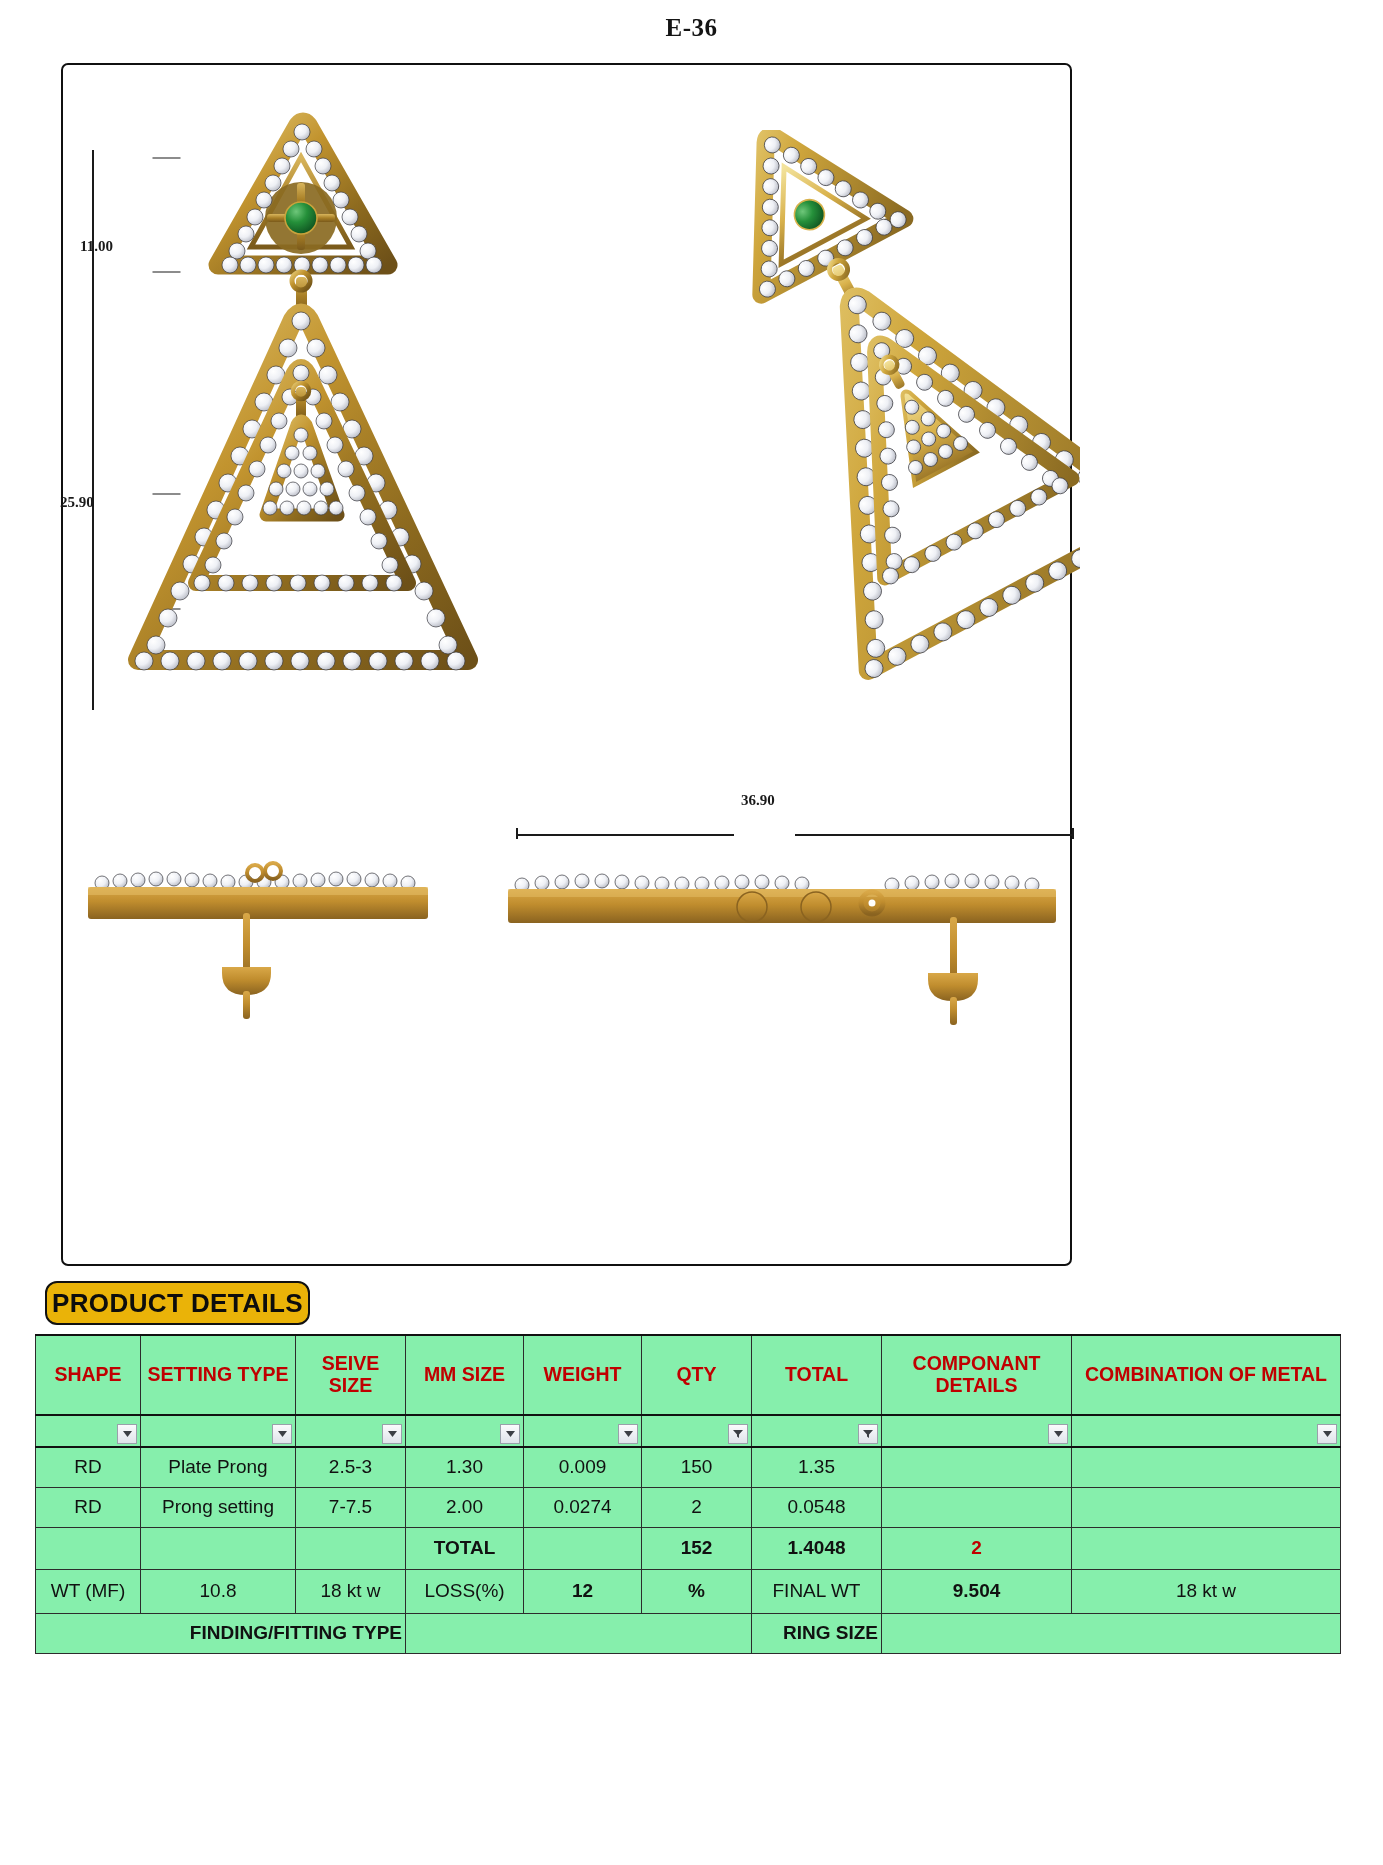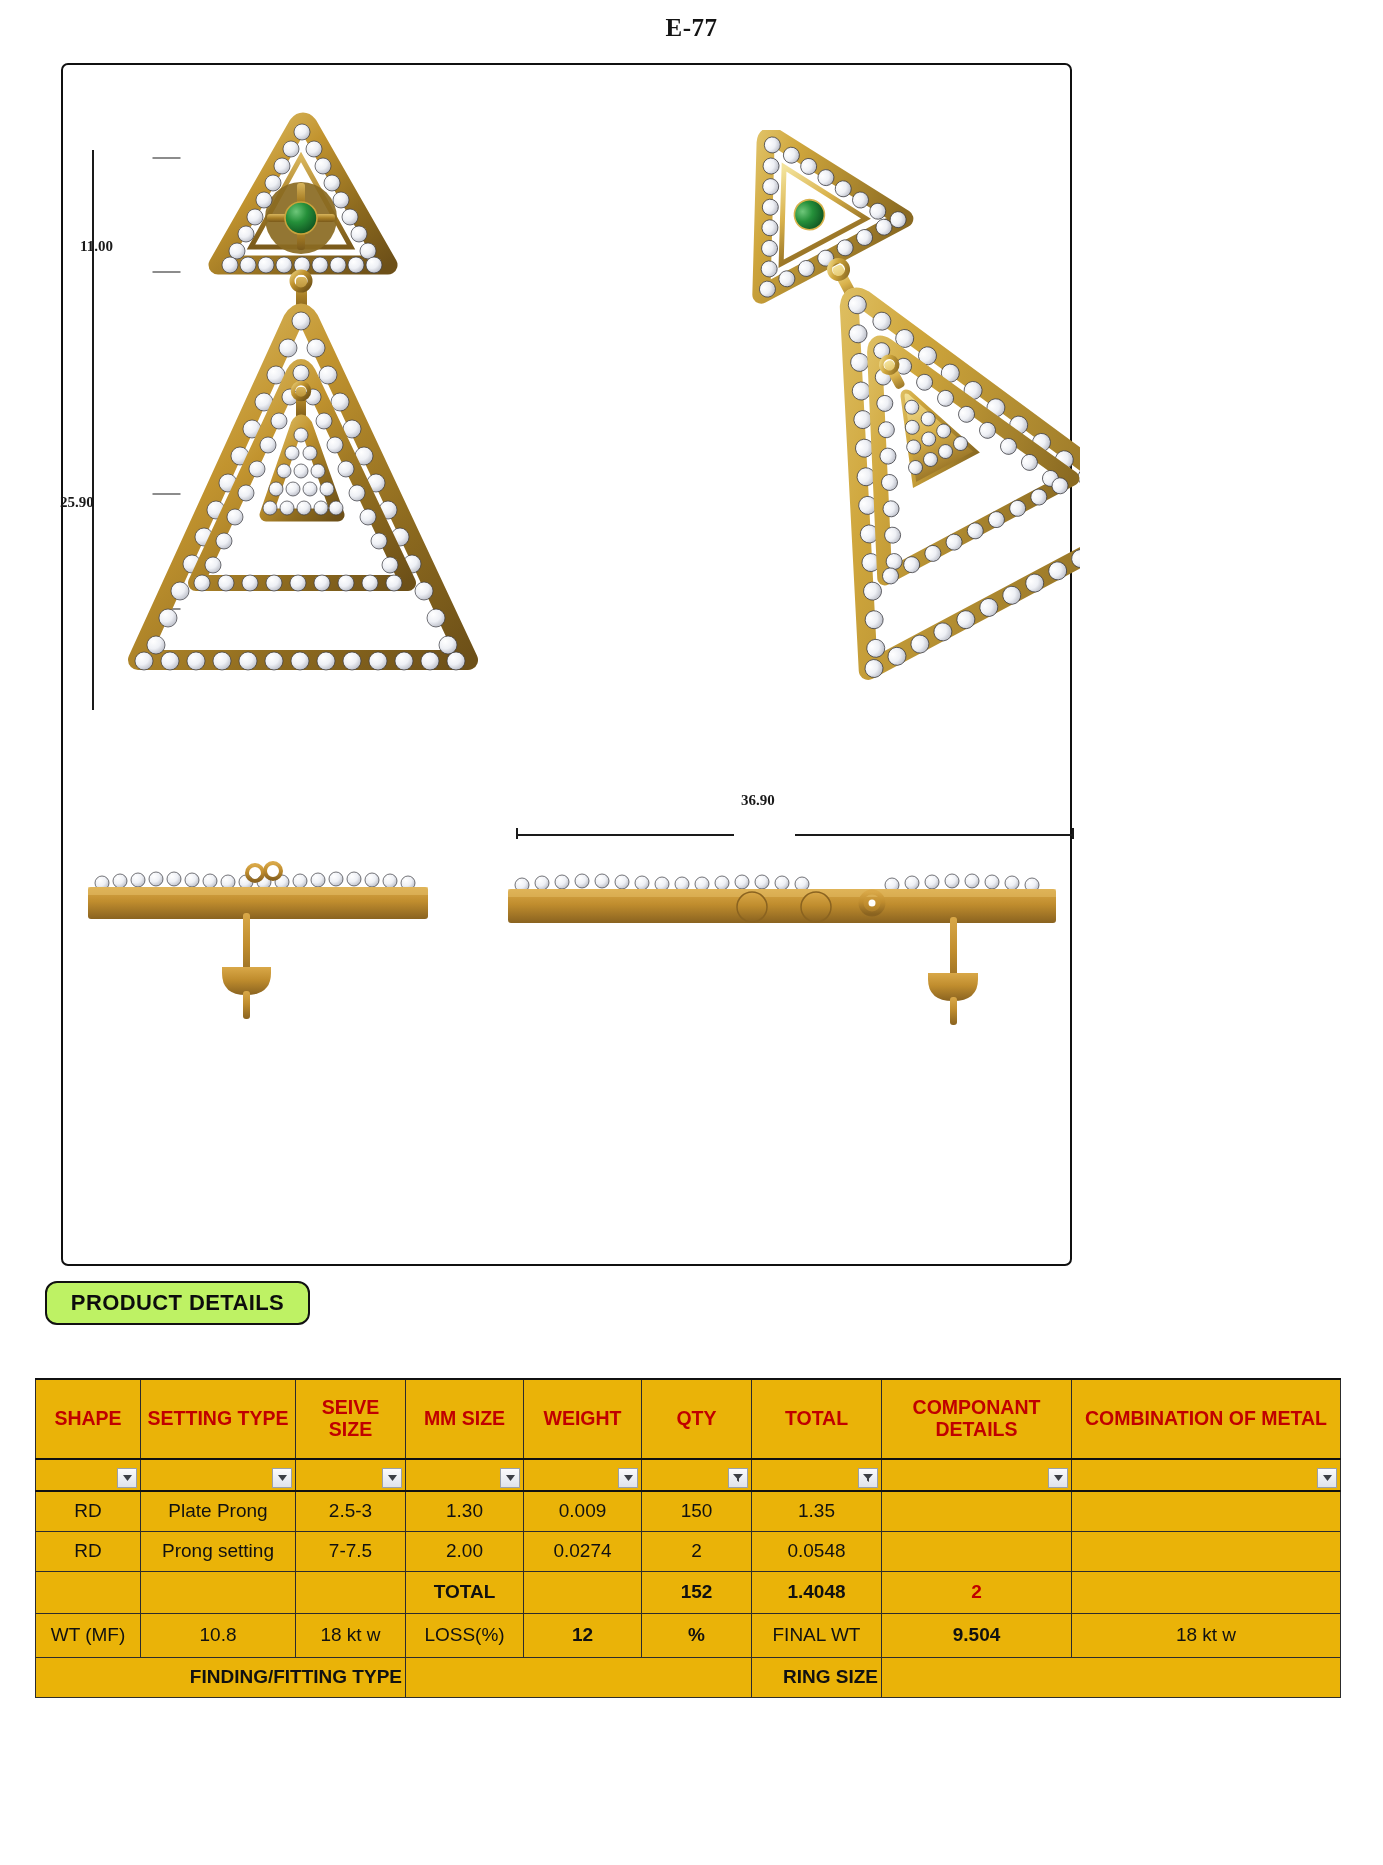--- a/index.html
+++ b/index.html
@@ -64,38 +64,37 @@
 
   
   .product-details-pill {
     position: absolute;
     top: 1281px; left: 45px;
     width: 265px; height: 44px;
     border: 2.5px solid #111;
     border-radius: 12px;
     display: flex; align-items: center; justify-content: center;
     font-weight: bold;
-    font-size: 22px;
+    font-size: 26px;
     letter-spacing: 0.4px;
     color: #0d0d0d;
-    background: #bef264;
+    background: #eab308;
   }
 
   
   .spec-table-wrap {
     position: absolute;
     top: 1334px; left: 35px;
     width: 1305px;
   }
   table.spec {
     border-collapse: collapse;
     width: 1305px;
     table-layout: fixed;
-    background: #eab308;
-    margin-top: 44px;
+    background: #86efac;
   }
   table.spec td, table.spec th {
     border: 1px solid #2c2c2c;
     font-size: 19px;
     color: #111;
     text-align: center;
     vertical-align: middle;
     padding: 2px 3px;
     font-weight: normal;
     font-family: "Liberation Sans", sans-serif;
@@ -142,21 +141,21 @@
   td.heavy-t { border-top: 2.5px solid #111; }
   td.heavy-b { border-bottom: 2.5px solid #111; }
   td.heavy-all { border: 2.5px solid #111; }
 
   
   .render { position: absolute; }
 </style>
 </head>
 <body>
 
-<div class="sheet-title">E-77</div>
+<div class="sheet-title">E-36</div>
 
 <div class="drawing-frame"></div>
 
 <div class="dim-vline" style="top:150px; left:92px; height:560px;"></div>
 <div class="dim-tick" style="top:144px; left:166px; height:28px; transform:rotate(90deg);"></div>
 <div class="dim-tick" style="top:258px; left:166px; height:28px; transform:rotate(90deg);"></div>
 <div class="dim-label" style="top:215px; left:80px;margin-top:23px;">11.00</div>
 
 <div class="dim-tick" style="top:480px; left:166px; height:28px; transform:rotate(90deg);"></div>
 <div class="dim-tick" style="top:595px; left:166px; height:28px; transform:rotate(90deg);"></div>

